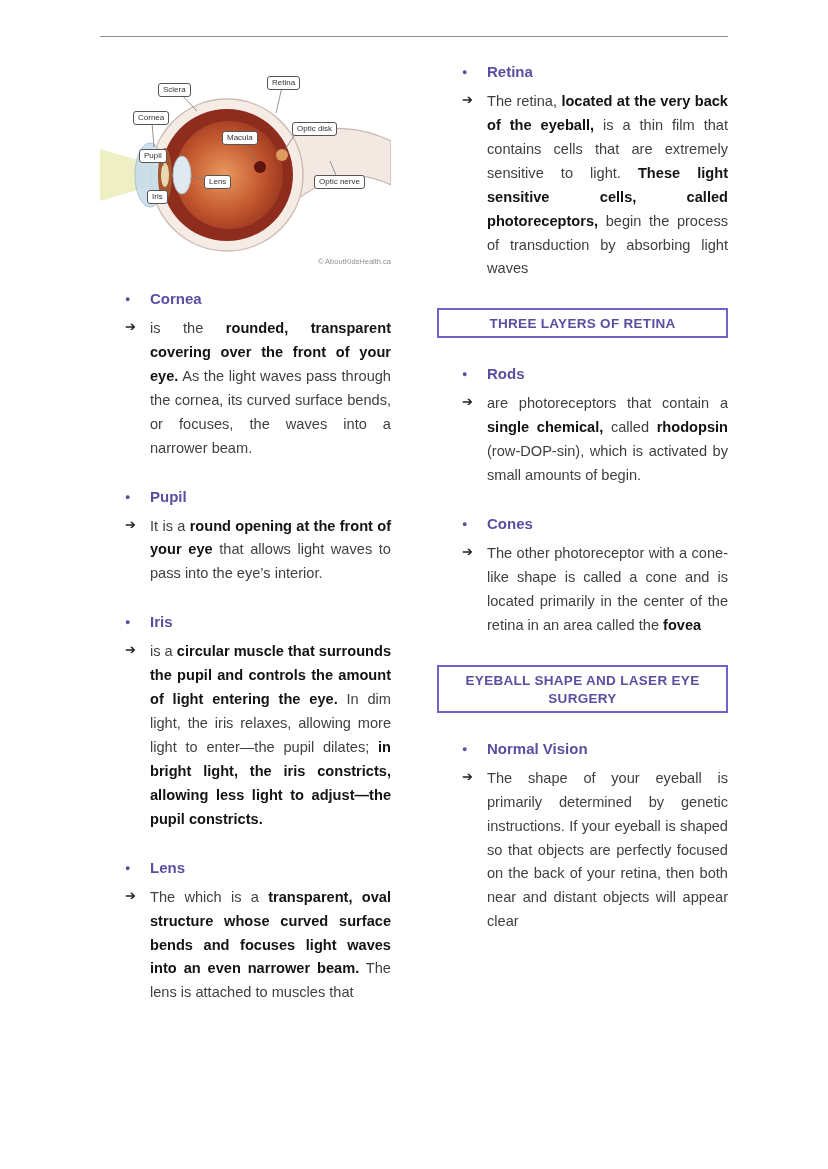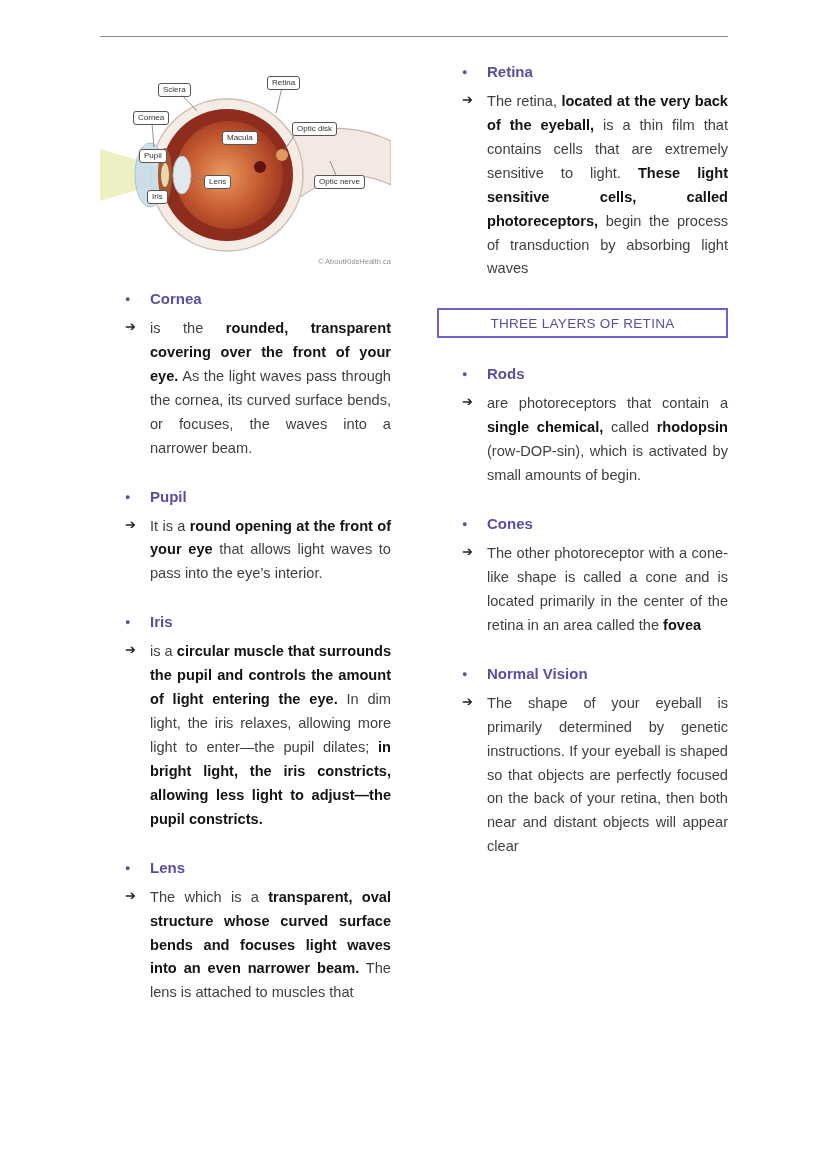--- a/index.html
+++ b/index.html
@@ -29,21 +29,21 @@
   .h-text{color:#5b4ea1;font-weight:bold;font-size:15px;}
   .sec-body{display:flex;}
   .arrow{width:25px;flex:none;font-size:13px;color:#222;padding-top:2px;}
   .para{flex:1;margin:0;font-size:14.6px;line-height:1.64;text-align:justify;color:#3f3f3f;}
   .para .bold{font-weight:bold;color:#141414;}
 
   .plain{margin:0 0 30px 0;padding-left:50px;}
   .plain .para{text-align:justify;}
 
   .boxed-header{border:2px solid #6f63c8;text-align:center;padding:4px 4px;margin:0 0 27px 0;}
-  .boxed-header span{color:#5b4ea1;font-weight:normal;font-size:13.5px;letter-spacing:.3px;}
+  .boxed-header span{color:#5b4ea1;font-weight:bold;font-size:13.5px;letter-spacing:.3px;}
 </style>
 </head>
 <body>
 
 <div class="page">
 
   <hr class="title-rule">
 
   <div class="columns">
 
@@ -163,20 +163,21 @@
           <div class="section">
             <div class="sec-heading">
               <span class="dot">●</span>
               <span class="h-text">Cones</span>
             </div>
             <div class="sec-body">
               <span class="arrow">➔</span>
               <p class="para"><span>The other photoreceptor with a cone-like shape is called a cone and is located primarily in the center of the retina in an area called the </span><span class="bold">fovea</span></p>
             </div>
           </div>
+          <div class="boxed-header"><span>EYEBALL SHAPE AND LASER EYE SURGERY</span></div>
           <div class="section">
             <div class="sec-heading">
               <span class="dot">●</span>
               <span class="h-text">Normal Vision</span>
             </div>
             <div class="sec-body">
               <span class="arrow">➔</span>
               <p class="para"><span>The shape of your eyeball is primarily determined by genetic instructions. If your eyeball is shaped so that objects are perfectly focused on the back of your retina, then both near and distant objects will appear clear</span></p>
             </div>
           </div>

